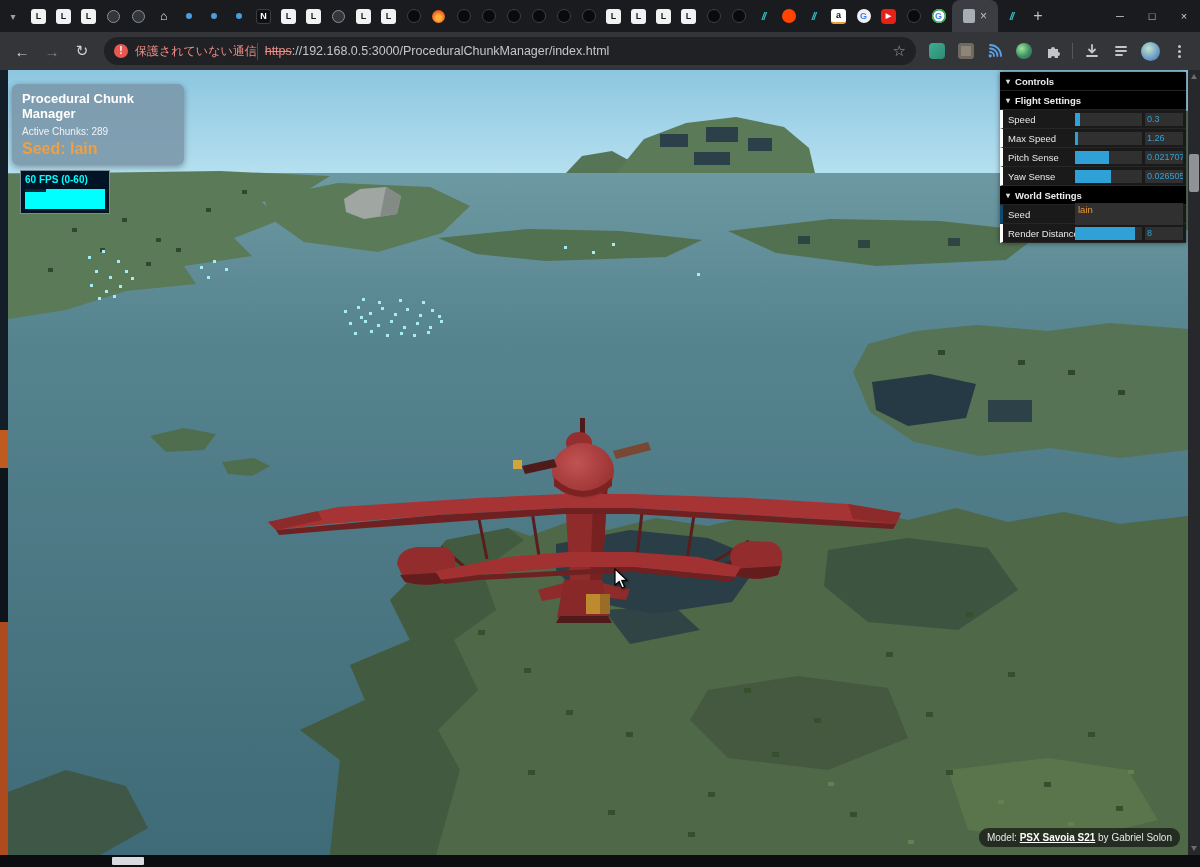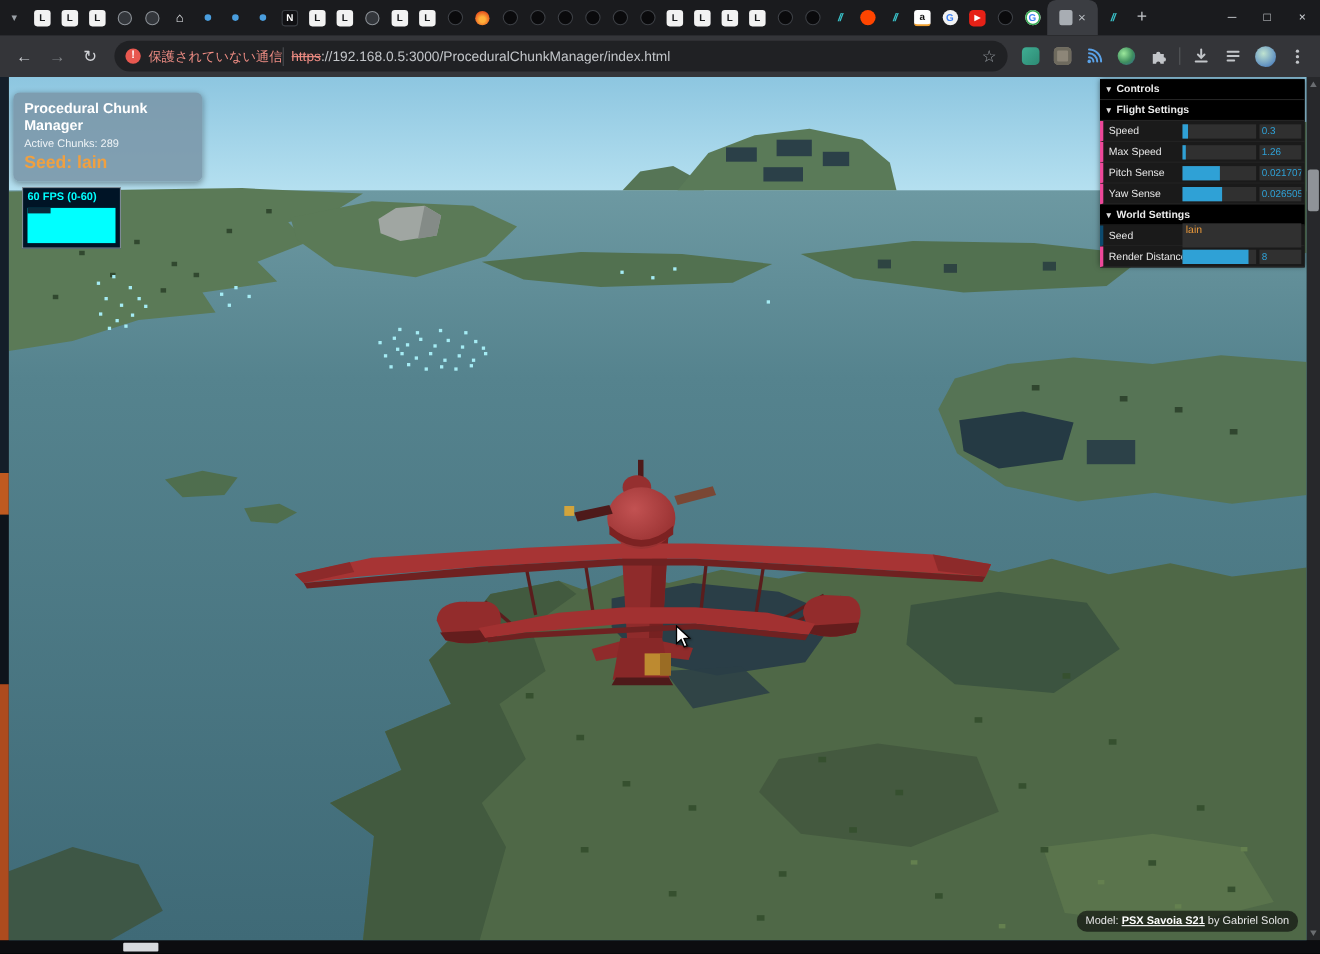--- a/index.html
+++ b/index.html
@@ -87,34 +87,34 @@
   .bottom-strip{position:absolute;left:0;right:0;bottom:0;height:12px;background:#0c0d10;}
   .taskbar-item{position:absolute;left:112px;top:2px;width:32px;height:8px;background:#d7dade;border-radius:1px;}
 
   
   .info-panel{position:absolute;left:4px;top:14px;width:172px;background:rgba(122,150,168,0.88);
               border-radius:6px;padding:7px 10px;box-shadow:0 2px 6px rgba(0,0,0,.35);color:#fff;}
   .info-title{font-size:13px;font-weight:bold;}
   .info-chunks{font-size:10px;color:#eef3f6;margin-top:5px;}
   .info-seed{font-size:16px;font-weight:bold;color:#f0a040;margin-top:3px;}
 
-  .fps{position:absolute;left:12px;top:100px;width:90px;height:56px;background:#001426;
+  .fps{position:absolute;left:12px;top:100px;width:90px;height:44px;background:#001426;
        border:1px solid #7d8a94;cursor:pointer;}
   .fps-label{color:#00ffff;font:bold 10px "Liberation Sans",sans-serif;padding:3px 0 0 4px;}
   .fps-graph{position:absolute;left:4px;right:4px;top:18px;bottom:4px;background:#00ffff;}
   .fps-dip{position:absolute;left:0;top:0;width:26%;height:16%;background:#0a2a3a;}
 
   .gui{position:absolute;right:2px;top:2px;width:186px;background:#1a1a1a;
        font:9.5px "Liberation Sans",sans-serif;color:#ddd;box-shadow:0 0 5px rgba(0,0,0,.5);}
   .gui-main-header,.gui-header{height:19px;background:#000;display:flex;align-items:center;
        padding-left:6px;gap:5px;font-weight:bold;color:#ececec;cursor:pointer;border-bottom:1px solid #242424;}
   .gui-arrow{font-size:8px;color:#ddd;}
   .gui-row{height:19px;display:flex;align-items:center;background:#1a1a1a;
            border-bottom:1px solid #262626;padding-right:3px;}
-  .r-num{border-left:3px solid #ec4899;align-items:center;}
+  .r-num{border-left:3px solid #ffffff;align-items:center;}
   .r-text{border-left:3px solid #0c4a6e;}
   .gui-label{flex:0 0 72px;padding-left:5px;white-space:nowrap;overflow:hidden;color:#e8e8e8;}
   .gui-slider{flex:1;height:13px;background:#303030;position:relative;margin-right:3px;cursor:ew-resize;}
   .gui-fill{position:absolute;left:0;top:0;bottom:0;background:#2FA1D6;}
   .gui-value{flex:0 0 38px;height:13px;background:#303030;color:#2FA1D6;font-size:9px;
              line-height:13px;padding:0 2px;overflow:hidden;cursor:text;}
   .gui-text{flex:1;height:22px;background:#303030;color:#e8983a;font-size:9.5px;
             line-height:13px;padding:0 3px;cursor:text;}
 
   .credit{position:absolute;right:8px;bottom:8px;background:rgba(8,8,8,.62);border-radius:9px;

